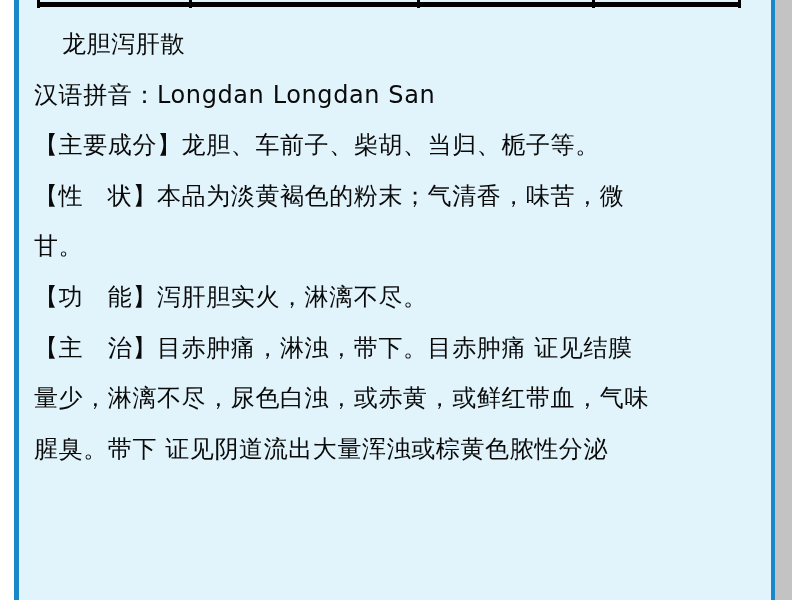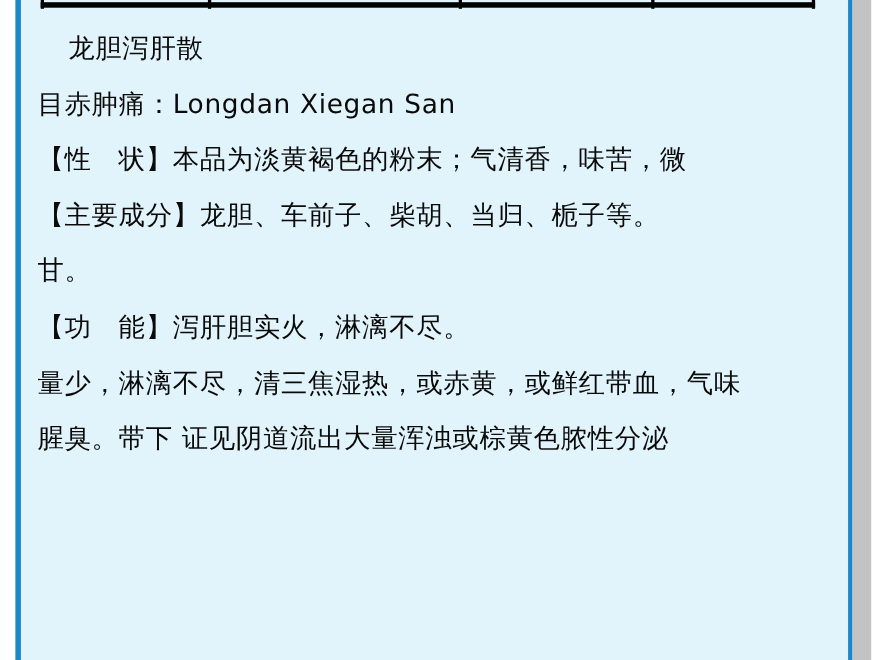--- a/index.html
+++ b/index.html
@@ -62,23 +62,24 @@
     <div class="h-rule"></div>
     <div class="v-tick t0"></div>
     <div class="v-tick t1"></div>
     <div class="v-tick t2"></div>
     <div class="v-tick t3"></div>
     <div class="v-tick t4"></div>
   </div>
 
   <div class="text-area">
     <div class="line title-line">龙胆泻肝散</div>
-    <div class="line">目赤肿痛：Longdan Xiegan San</div>
+    <div class="line">汉语拼音：Longdan Longdan San</div>
+    <div class="line">【主要成分】龙胆、车前子、柴胡、当归、栀子等。</div>
     <div class="line">【性　状】本品为淡黄褐色的粉末；气清香，味苦，微</div>
-    <div class="line">【主要成分】龙胆、车前子、柴胡、当归、栀子等。</div>
     <div class="line">甘。</div>
     <div class="line">【功　能】泻肝胆实火，淋漓不尽。</div>
-    <div class="line">量少，淋漓不尽，清三焦湿热，或赤黄，或鲜红带血，气味</div>
+    <div class="line">【主　治】目赤肿痛，淋浊，带下。目赤肿痛 证见结膜</div>
+    <div class="line">量少，淋漓不尽，尿色白浊，或赤黄，或鲜红带血，气味</div>
     <div class="line">腥臭。带下 证见阴道流出大量浑浊或棕黄色脓性分泌</div>
   </div>
 </div>
 
 <div class="scroll-strip"></div>
 
 </body></html>

